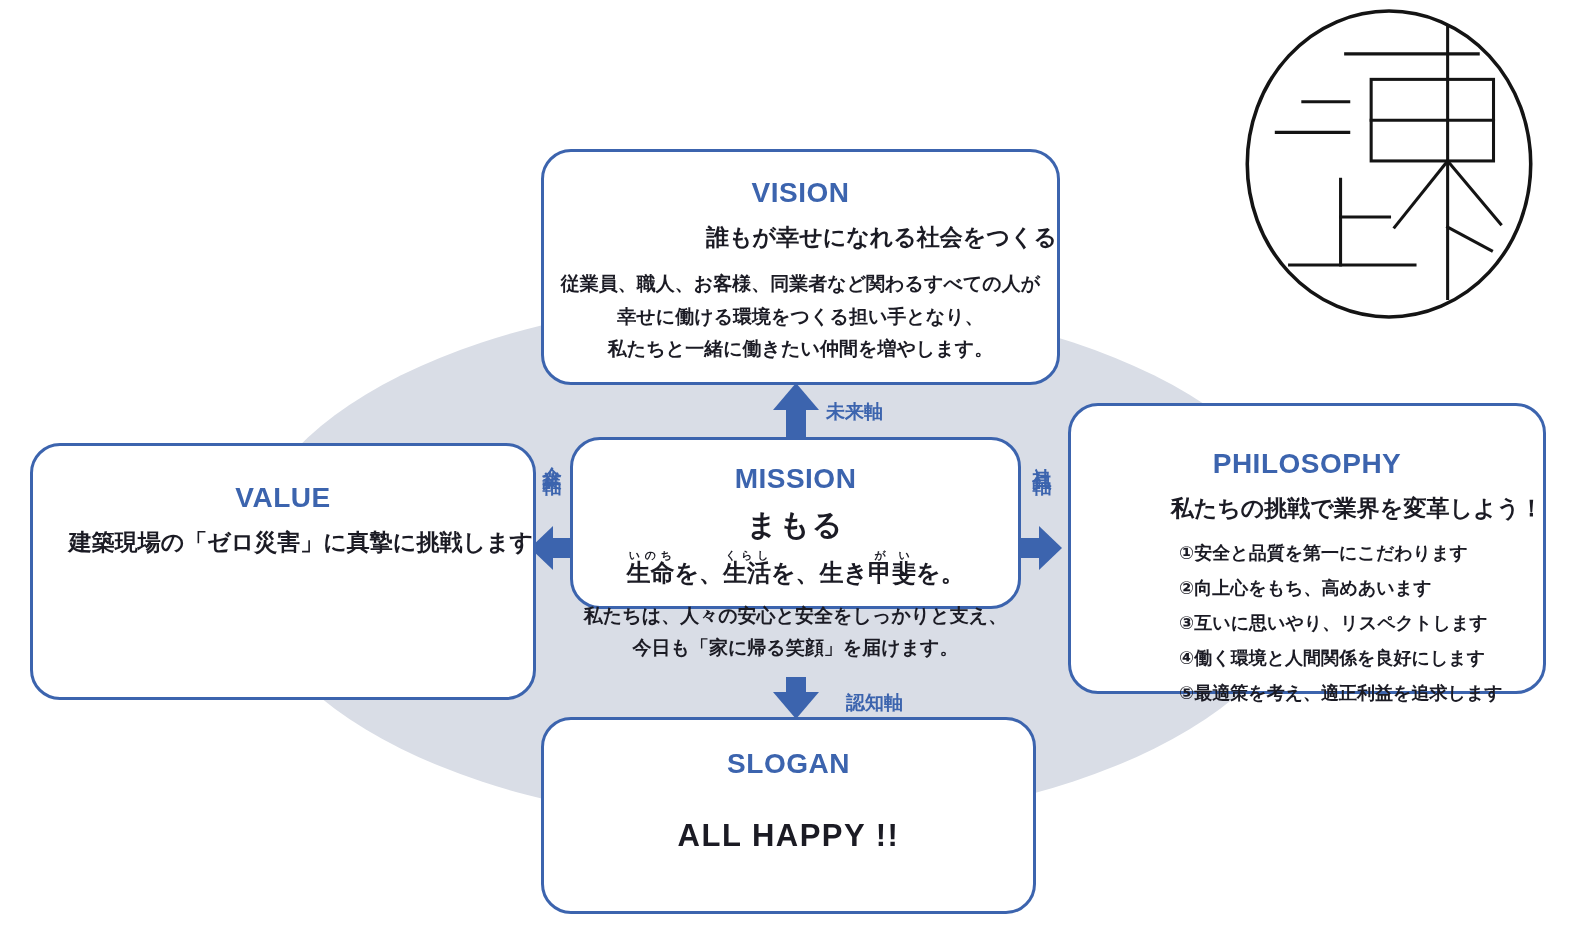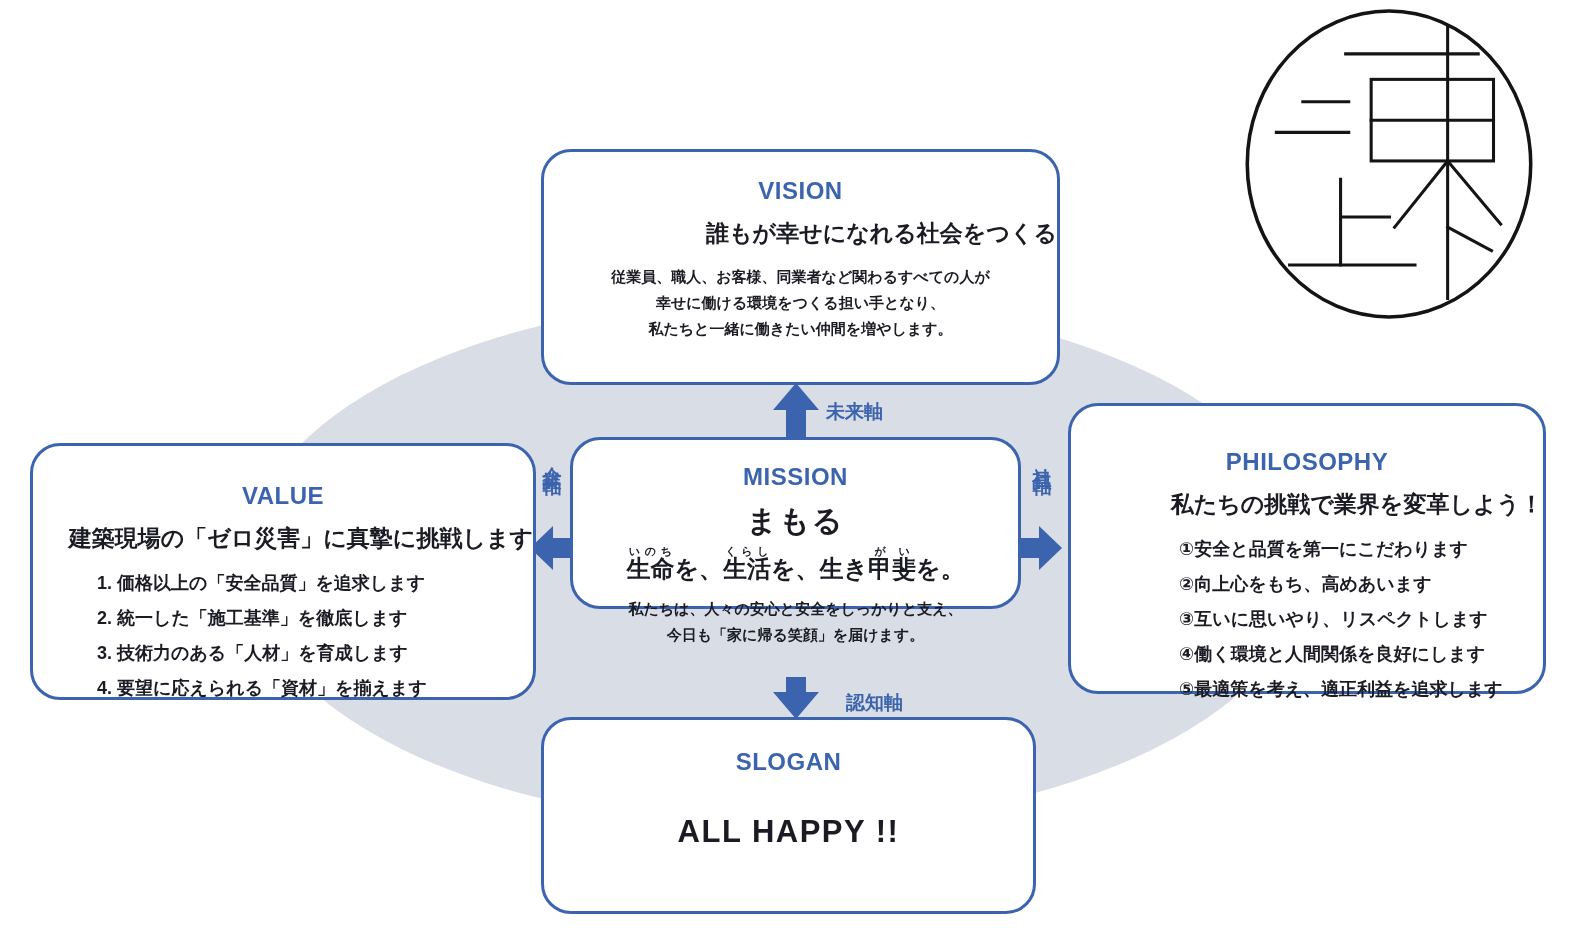--- a/index.html
+++ b/index.html
@@ -41,32 +41,32 @@
     position: absolute;
     background: #fff;
     border: 3px solid var(--accent);
     border-radius: 30px;
     z-index: 2;
     text-align: center;
   }
   .box-heading {
     color: var(--accent);
     font-weight: bold;
-    font-size: 24px;
+    font-size: 28px;
     letter-spacing: 0.5px;
   }
   .box-title {
     color: var(--text);
     font-weight: bold;
     font-size: 23px;
     margin-top: 13px;
     text-align: right;
   }
   .box-body {
-    font-size: 15px;
+    font-size: 19px;
     font-weight: 600;
     line-height: 1.72;
     margin-top: 15px;
     color: var(--text);
   }
   #vision-box  { left: 541px; top: 149px; width: 519px; height: 236px; padding-top: 25px; }
   #mission-box { left: 570px; top: 437px; width: 451px; height: 172px; padding-top: 23px; }
   #value-box   { left: 30px;  top: 443px; width: 506px; height: 257px; padding-top: 36px; }
   #philosophy-box { left: 1068px; top: 403px; width: 478px; height: 291px; padding-top: 42px; }
   #slogan-box  { left: 541px; top: 717px; width: 495px; height: 197px; padding-top: 28px; }
@@ -200,26 +200,20 @@
     <div class="ruby-line"><ruby><span>生命</span><rt>いのち</rt></ruby><span>を、</span><ruby><span>生活</span><rt>くらし</rt></ruby><span>を、</span><span>生き</span><ruby><span>甲斐</span><rt>がい</rt></ruby><span>を。</span></div>
     <div class="box-body">
       <div>私たちは、人々の安心と安全をしっかりと支え、</div>
       <div>今日も「家に帰る笑顔」を届けます。</div>
     </div>
   </div>
 
   <div class="box" id="value-box">
     <div class="box-heading">VALUE</div>
     <div class="box-title">建築現場の「ゼロ災害」に真摯に挑戦します</div>
-    <div class="item-list">
-      <div>1. 価格以上の「安全品質」を追求します</div>
-      <div>2. 統一した「施工基準」を徹底します</div>
-      <div>3. 技術力のある「人材」を育成します</div>
-      <div>4. 要望に応えられる「資材」を揃えます</div>
-    </div>
   </div>
 
   <div class="box" id="philosophy-box">
     <div class="box-heading">PHILOSOPHY</div>
     <div class="box-title">私たちの挑戦で業界を変革しよう！</div>
     <div class="item-list">
       <div>①安全と品質を第一にこだわります</div>
       <div>②向上心をもち、高めあいます</div>
       <div>③互いに思いやり、リスペクトします</div>
       <div>④働く環境と人間関係を良好にします</div>

